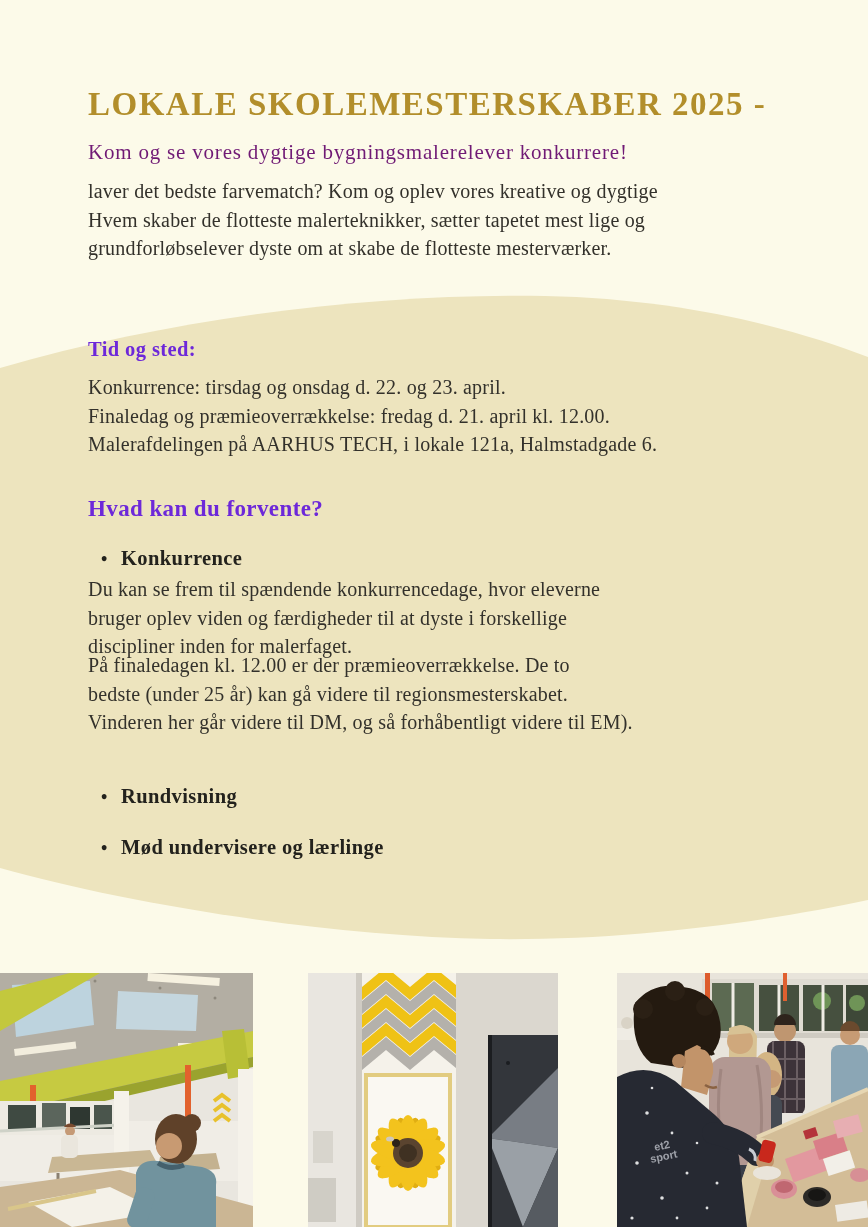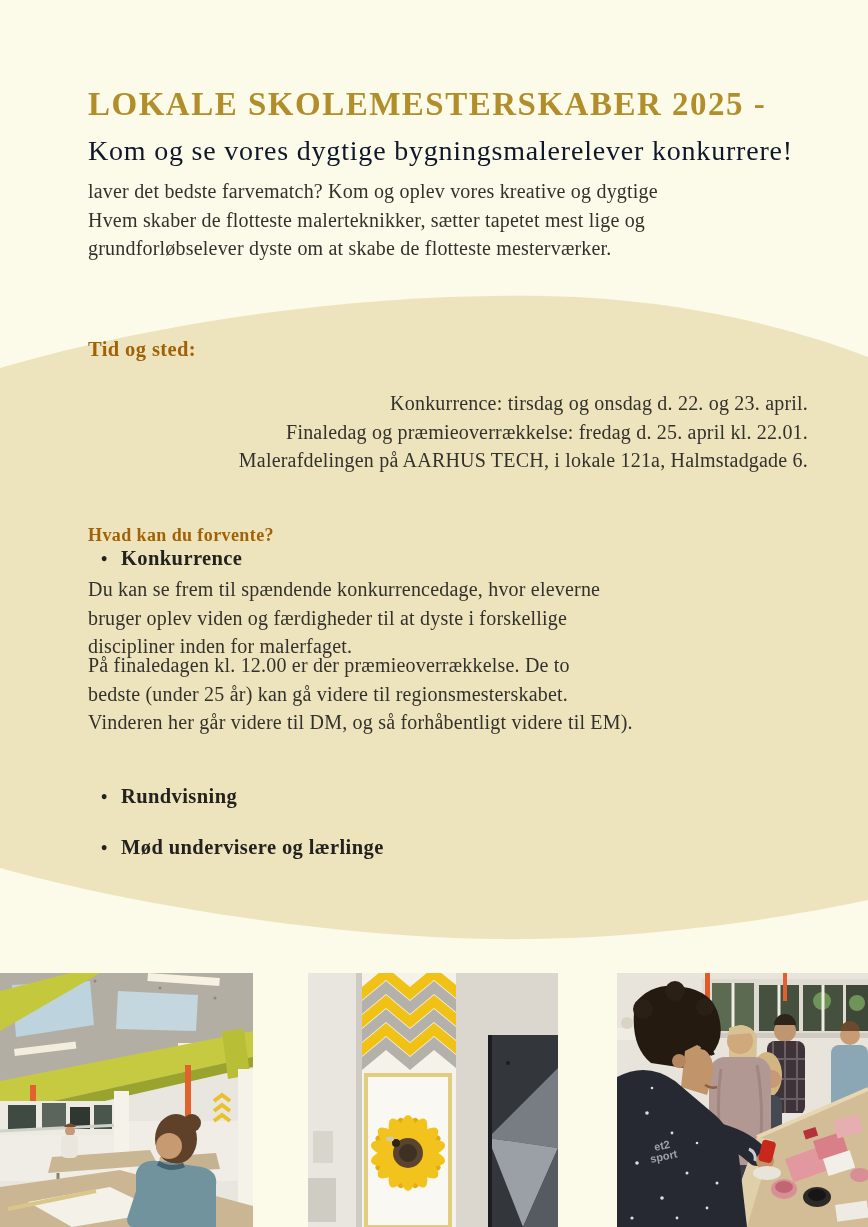--- a/index.html
+++ b/index.html
@@ -13,30 +13,30 @@
   }
   .blob-svg{position:absolute;top:0;left:0;width:868px;height:1227px;}
   .abs{position:absolute;left:88px;font-family:Liberation Serif, serif;}
   .title{
     top:63px;width:760px;
     font-size:33px;font-weight:700;letter-spacing:1.5px;
     color:var(--accent,#B28E2B);
     line-height:38px;
   }
   .subtitle{
-    top:108px;width:760px;
-    font-size:28px;font-weight:400;letter-spacing:0.8px;
-    line-height:30px;color:#0f172a;
+    top:116px;width:760px;
+    font-size:21px;font-weight:400;letter-spacing:0.8px;
+    line-height:30px;color:#701a75;
   }
   .bodytext{font-size:20px;line-height:28.5px;letter-spacing:0.2px;color:#33312B;}
   .intro{top:177px;width:720px;}
-  .h2{font-size:20.5px;font-weight:700;letter-spacing:0.4px;color:#a16207;}
+  .h2{font-size:20.5px;font-weight:700;letter-spacing:0.4px;color:#6d28d9;}
   .tid-heading{top:338px;}
-  .tid-lines{top:389px;width:720px;text-align:right;}
-  .expect-heading{top:496px;font-size:18px;margin-top:29px;}
+  .tid-lines{top:373px;width:720px;}
+  .expect-heading{top:496px;font-size:23px;}
   .bullet{display:flex;align-items:baseline;font-size:20.5px;font-weight:700;letter-spacing:0.4px;color:#23221D;}
   .bullet .dot{width:20px;padding-left:13px;font-size:18px;}
   .bullet-1{top:547px;}
   .comp-lines{top:575px;width:720px;}
   .finale-lines{top:651px;width:720px;}
   .bullet-2{top:785px;}
   .bullet-3{top:836px;}
   .photos{position:absolute;top:973px;left:0;width:868px;height:254px;}
   .photo{position:absolute;top:0;height:254px;margin:0;padding:0;overflow:hidden;}
   .photo svg{display:block;}
@@ -60,21 +60,21 @@
   <div class="abs intro bodytext">
     <div>laver det bedste farvematch? Kom og oplev vores kreative og dygtige</div>
     <div>Hvem skaber de flotteste malerteknikker, sætter tapetet mest lige og</div>
     <div>grundforløbselever dyste om at skabe de flotteste mesterværker.</div>
   </div>
 
   <div class="abs h2 tid-heading">Tid og sted:</div>
 
   <div class="abs tid-lines bodytext">
     <div>Konkurrence: tirsdag og onsdag d. 22. og 23. april.</div>
-    <div>Finaledag og præmieoverrækkelse: fredag d. 25. april kl. 22.01.</div>
+    <div>Finaledag og præmieoverrækkelse: fredag d. 21. april kl. 12.00.</div>
     <div>Malerafdelingen på AARHUS TECH, i lokale 121a, Halmstadgade 6.</div>
   </div>
 
   <div class="abs h2 expect-heading">Hvad kan du forvente?</div>
 
   <div class="abs bullet bullet-1">
     <span class="dot">•</span>
     <span>Konkurrence</span>
   </div>
 

